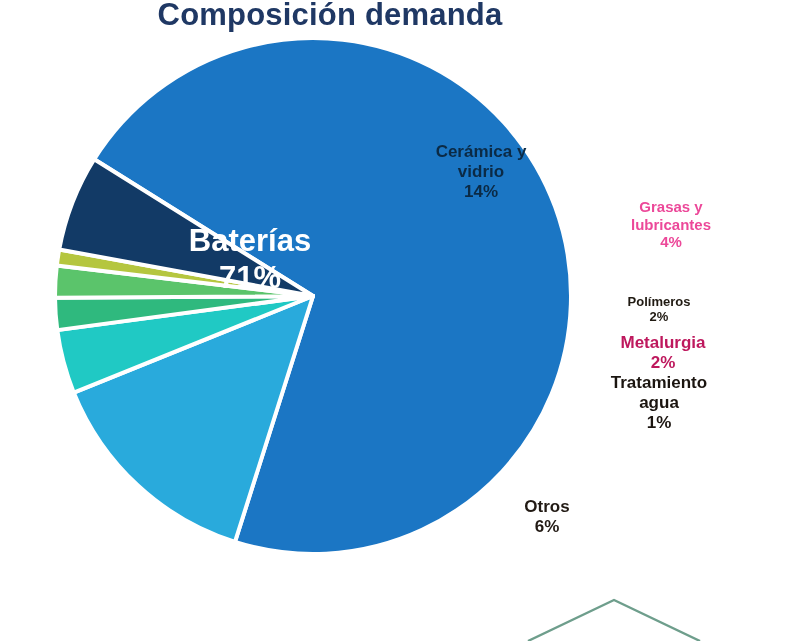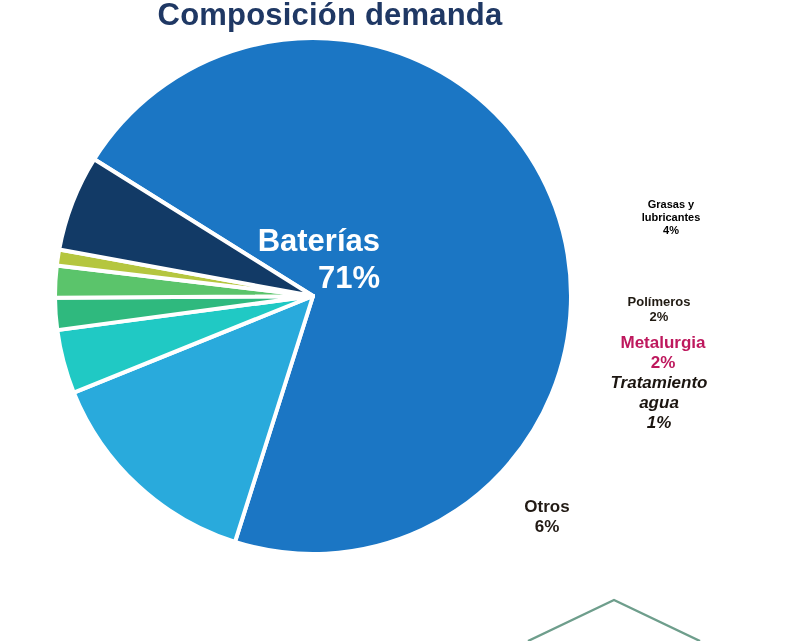--- a/index.html
+++ b/index.html
@@ -55,39 +55,38 @@
     pointer-events: none;
   }
 
   .lbl-baterias {
     left: 120px;
     top: 223px;
     width: 260px;
     font-size: 31px;
     font-weight: bold;
     color: #ffffff;
-    text-align: right;
   }
 
   .lbl-ceramica {
     left: 400px;
     top: 142px;
     width: 162px;
     font-size: 17px;
     font-weight: bold;
     color: #0B2A45;
   }
 
   .lbl-grasas {
     left: 595px;
     top: 198px;
     width: 152px;
-    font-size: 11px;
+    font-size: 15px;
     font-weight: bold;
-    color: #000000;
+    color: #ec4899;
   }
 
   .lbl-polimeros {
     left: 583px;
     top: 294px;
     width: 152px;
     font-size: 13px;
     font-weight: bold;
     color: #201A12;
   }
@@ -101,21 +100,20 @@
     color: #be185d;
   }
 
   .lbl-tratamiento {
     left: 575px;
     top: 373px;
     width: 168px;
     font-size: 17px;
     font-weight: bold;
     color: #1B1510;
-    font-style: italic;
   }
 
   .lbl-otros {
     left: 492px;
     top: 497px;
     width: 110px;
     font-size: 17px;
     font-weight: bold;
     color: #221A14;
   }
@@ -148,20 +146,23 @@
         <path d="M 313 296 L 56.81 265.45 A 258 258 0 0 1 59.24 249.43 Z" fill="#B5C63F" stroke="#FFFFFF" stroke-width="4" stroke-linejoin="round"></path>
         <path d="M 313 296 L 59.24 249.43 A 258 258 0 0 1 94.20 159.28 Z" fill="#123A66" stroke="#FFFFFF" stroke-width="4" stroke-linejoin="round"></path>
       </g>
     <g id="deco-shape">
       <path d="M 528 641 L 614 600 L 700 641" fill="none" stroke="#6E9E8C" stroke-width="2.4"></path>
     </g>
   </svg>
 
   <div class="lbl lbl-baterias">Baterías
 71%</div>
+  <div class="lbl lbl-ceramica">Cerámica y
+vidrio
+14%</div>
   <div class="lbl lbl-grasas">Grasas y
 lubricantes
 4%</div>
   <div class="lbl lbl-polimeros">Polímeros
 2%</div>
   <div class="lbl lbl-metalurgia">Metalurgia
 2%</div>
   <div class="lbl lbl-tratamiento">Tratamiento
 agua
 1%</div>

